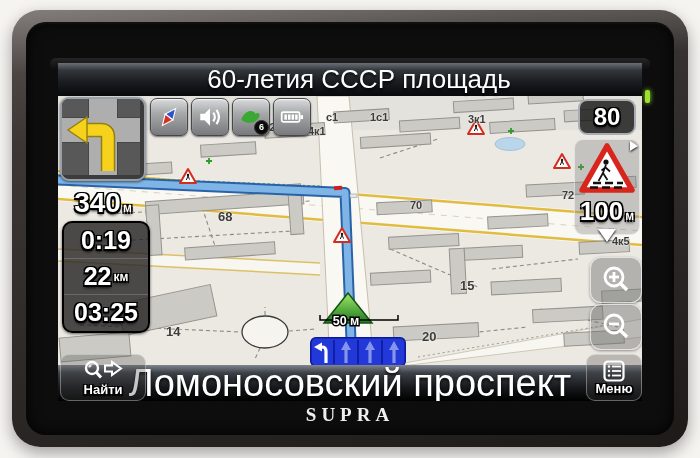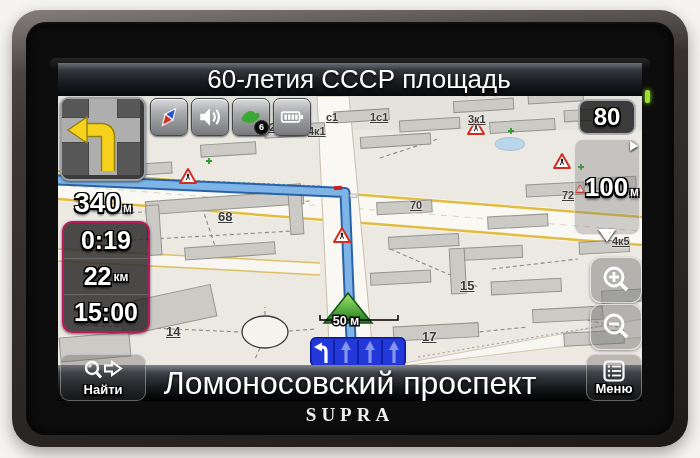--- a/index.html
+++ b/index.html
@@ -25,76 +25,76 @@
   .mapsvg{position:absolute;left:0;top:0;z-index:1;}
 
   
   .topbar{position:absolute;left:0;top:0;width:602px;height:33px;z-index:8;
     background:linear-gradient(#6a7077 0%,#32373c 22%,#191c20 58%,#07090b 100%);
     display:flex;align-items:center;justify-content:center;}
   .topbar span{color:#fff;font-size:26px;line-height:33px;text-shadow:0 2px 3px rgba(0,0,0,.9);white-space:nowrap;}
   .bottombar{position:absolute;left:0;bottom:0;width:584px;height:36px;z-index:8;
     background:linear-gradient(#80868e 0%,#3c4147 22%,#17191c 62%,#000 100%);
     display:flex;align-items:center;justify-content:center;}
-  .bottombar span{color:#fff;font-size:32px;line-height:36px;text-shadow:0 2px 3px rgba(0,0,0,.9);white-space:nowrap;}
+  .bottombar span{color:#fff;font-size:38px;line-height:36px;text-shadow:0 2px 3px rgba(0,0,0,.9);white-space:nowrap;}
 
   
   .otl{color:#fff;font-weight:700;
     text-shadow:-1.5px -1.5px 0 #000,1.5px -1.5px 0 #000,-1.5px 1.5px 0 #000,1.5px 1.5px 0 #000,0 2.5px 3px rgba(0,0,0,.85);}
   .unit{font-size:12px;font-weight:700;margin-left:2px;}
 
   
   .toolbar{position:absolute;left:92px;top:35px;z-index:6;display:flex;gap:3px;}
   .tbtn{position:relative;width:36px;height:36px;border-radius:7px;border:1px solid #45474a;
     background:linear-gradient(#d9dadb 0%,#a7a8aa 40%,#77797c 100%);
     box-shadow:inset 0 1px 1px rgba(255,255,255,.8),0 1px 2px rgba(0,0,0,.55);
     display:flex;align-items:center;justify-content:center;}
   .badge{position:absolute;right:0;bottom:0;width:13px;height:13px;border-radius:50%;background:#0b0b0b;
     color:#fff;font-size:9px;font-weight:700;line-height:13px;text-align:center;border:1px solid #333;}
 
   
   .turnw{position:absolute;left:2px;top:34px;width:82px;height:80px;z-index:6;border-radius:9px;
     border:2px solid #9aa0a8;background:#3c3c3c;overflow:hidden;box-shadow:0 1px 3px rgba(0,0,0,.6);}
   .d340{position:absolute;left:0;top:124px;width:90px;z-index:6;text-align:center;font-size:28px;}
   .infow{position:absolute;left:4px;top:158px;width:84px;height:108px;z-index:6;border-radius:10px;
-    border:2px solid #be185d;background:rgba(28,28,28,.78);box-shadow:0 1px 3px rgba(0,0,0,.6);}
+    border:2px solid #000000;background:rgba(28,28,28,.78);box-shadow:0 1px 3px rgba(0,0,0,.6);}
   .irow{height:35px;display:flex;align-items:center;justify-content:center;font-size:25px;}
   .irow+.irow{border-top:1px solid rgba(255,255,255,.18);}
 
   .softbtn{position:absolute;z-index:9;display:flex;flex-direction:column;align-items:center;justify-content:center;
     background:rgba(70,70,70,.30);border:1px solid rgba(255,255,255,.35);border-radius:9px;}
   .softbtn .lbl{font-size:13px;margin-top:-1px;}
   .findb{left:2px;top:291px;width:84px;height:45px;}
   .menub{left:528px;top:291px;width:54px;height:45px;}
 
   
   .speedw{position:absolute;left:520px;top:36px;width:54px;height:32px;z-index:6;border-radius:9px;
     border:2px solid #a8adb4;background:rgba(22,22,22,.82);display:flex;align-items:center;justify-content:center;font-size:24px;}
   .signw{position:absolute;left:516px;top:76px;width:64px;height:94px;z-index:6;border-radius:9px;
     border:1px solid rgba(255,255,255,.5);background:rgba(125,125,125,.35);
-    display:flex;flex-direction:row;align-items:center;}
+    display:flex;flex-direction:column;align-items:center;}
   .d100{font-size:26px;margin-top:1px;}
   .collapse{position:absolute;left:572px;top:78px;z-index:9;width:0;height:0;
     border-left:8px solid #fff;border-top:5px solid transparent;border-bottom:5px solid transparent;
     filter:drop-shadow(0 1px 1px #000);}
   .downar{position:absolute;left:540px;top:166px;z-index:9;width:0;height:0;
     border-top:13px solid #fff;border-left:9px solid transparent;border-right:9px solid transparent;
     filter:drop-shadow(0 1px 1px #000);}
   .zoomb{position:absolute;left:532px;width:50px;height:44px;z-index:6;border-radius:11px;
     border:1.5px solid rgba(245,245,245,.75);background:rgba(110,110,110,.45);
     display:flex;align-items:center;justify-content:center;box-shadow:0 1px 3px rgba(0,0,0,.4);}
   .zin{top:194px;} .zout{top:241px;}
 
   
   .lanew{position:absolute;left:252px;top:274px;width:96px;height:30px;z-index:7;}
 
   
   .mlabels{position:absolute;inset:0;z-index:2;pointer-events:none;}
   .blab{position:absolute;font-size:11px;font-weight:700;color:#3d3d3d;white-space:nowrap;
-    text-shadow:0 0 2px #f4f2ec,0 0 2px #f4f2ec;text-decoration:underline;}
+    text-shadow:0 0 2px #f4f2ec,0 0 2px #f4f2ec;}
   .roadlab{position:absolute;left:100px;top:80px;width:330px;text-align:center;z-index:2;
     font-size:22px;font-weight:700;color:#141414;letter-spacing:2px;white-space:nowrap;pointer-events:none;
     text-shadow:0 0 2px #fff,0 0 3px #fff,1px 1px 2px #fff,-1px -1px 2px #fff;}
 </style>
 </head>
 <body>
 
 <div class="stage">
   <div class="device">
     <div class="bezel"></div>
@@ -244,21 +244,21 @@
     <div class="mlabels">
       <span class="blab" style="left:200px;top:58px">4к2</span>
       <span class="blab" style="left:250px;top:62px">4к1</span>
       <span class="blab" style="left:312px;top:48px">1с1</span>
       <span class="blab" style="left:410px;top:50px">3к1</span>
       <span class="blab" style="left:62px;top:84px">71</span>
       <span class="blab" style="left:26px;top:82px">3</span>
       <span class="blab" style="left:160px;top:146px;font-size:13px">68</span>
       <span class="blab" style="left:352px;top:136px">70</span>
       <span class="blab" style="left:108px;top:261px;font-size:13px">14</span>
-      <span class="blab" style="left:364px;top:266px;font-size:13px">17</span>
+      <span class="blab" style="left:364px;top:266px;font-size:13px">20</span>
       <span class="blab" style="left:402px;top:215px;font-size:13px">15</span>
       <span class="blab" style="left:554px;top:172px">4к5</span>
       <span class="blab" style="left:504px;top:126px">72</span>
       <span class="blab" style="left:268px;top:48px">с1</span>
     </div>
 
     <div class="topbar">
       <span>60-летия СССР площадь</span>
     </div>
     <div class="bottombar">
@@ -317,21 +317,21 @@
     <div class="d340 otl">
       <span>340</span><span class="unit">м</span>
     </div>
 
     <div class="infow">
       <div class="irow otl">0:19</div>
       <div class="irow otl">
         <span>22</span>
           <span class="unit">км</span>
       </div>
-      <div class="irow otl">15:00</div>
+      <div class="irow otl">03:25</div>
     </div>
 
     <div class="softbtn menub">
       <svg width="24" height="22" viewBox="0 0 24 22">
         <rect x="2.5" y="1.5" width="19" height="19" rx="3.5" fill="none" stroke="#fff" stroke-width="2.2"></rect>
         <circle cx="7" cy="6.5" r="1.2" fill="#fff"></circle>
           <circle cx="7" cy="11" r="1.2" fill="#fff"></circle>
           <circle cx="7" cy="15.5" r="1.2" fill="#fff"></circle>
         <line x1="10" y1="6.5" x2="19" y2="6.5" stroke="#fff" stroke-width="1.8"></line>
         <line x1="10" y1="11" x2="19" y2="11" stroke="#fff" stroke-width="1.8"></line>

